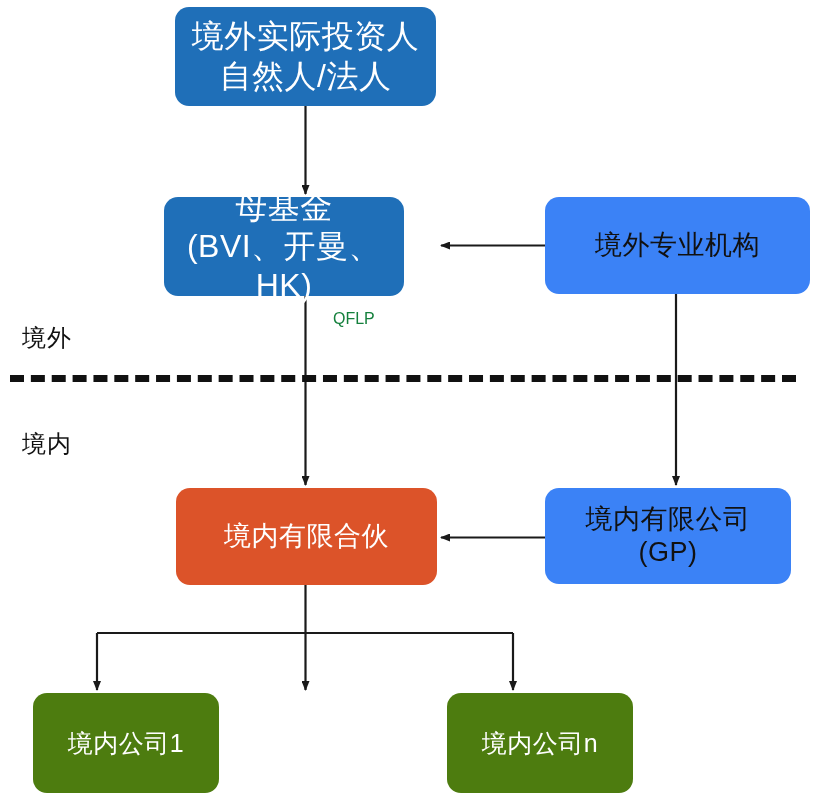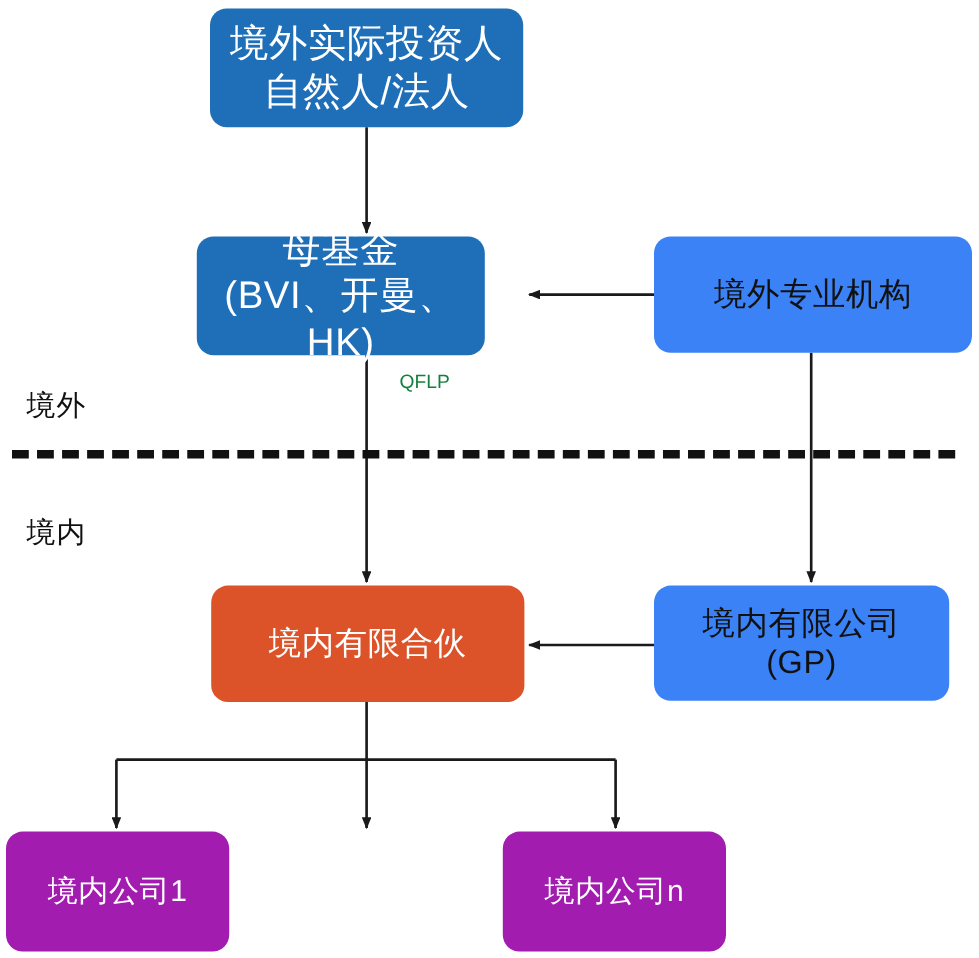--- a/index.html
+++ b/index.html
@@ -27,22 +27,23 @@
     line-height: 1.22;
     box-sizing: border-box;
     white-space: pre-line;
     letter-spacing: 0.5px;
   }
   .node.dark-blue {
     background: #1F6FB8;
     color: #ffffff;
   }
   .node.mid-blue {
-    background: #a21caf;
+    background: #4d7c0f;
     color: #ffffff;
+    margin-left: 28px;
   }
   .node.light-blue {
     background: #3b82f6;
     color: #111111;
   }
   .node.orange {
     background: #DC5329;
     color: #ffffff;
   }
 

